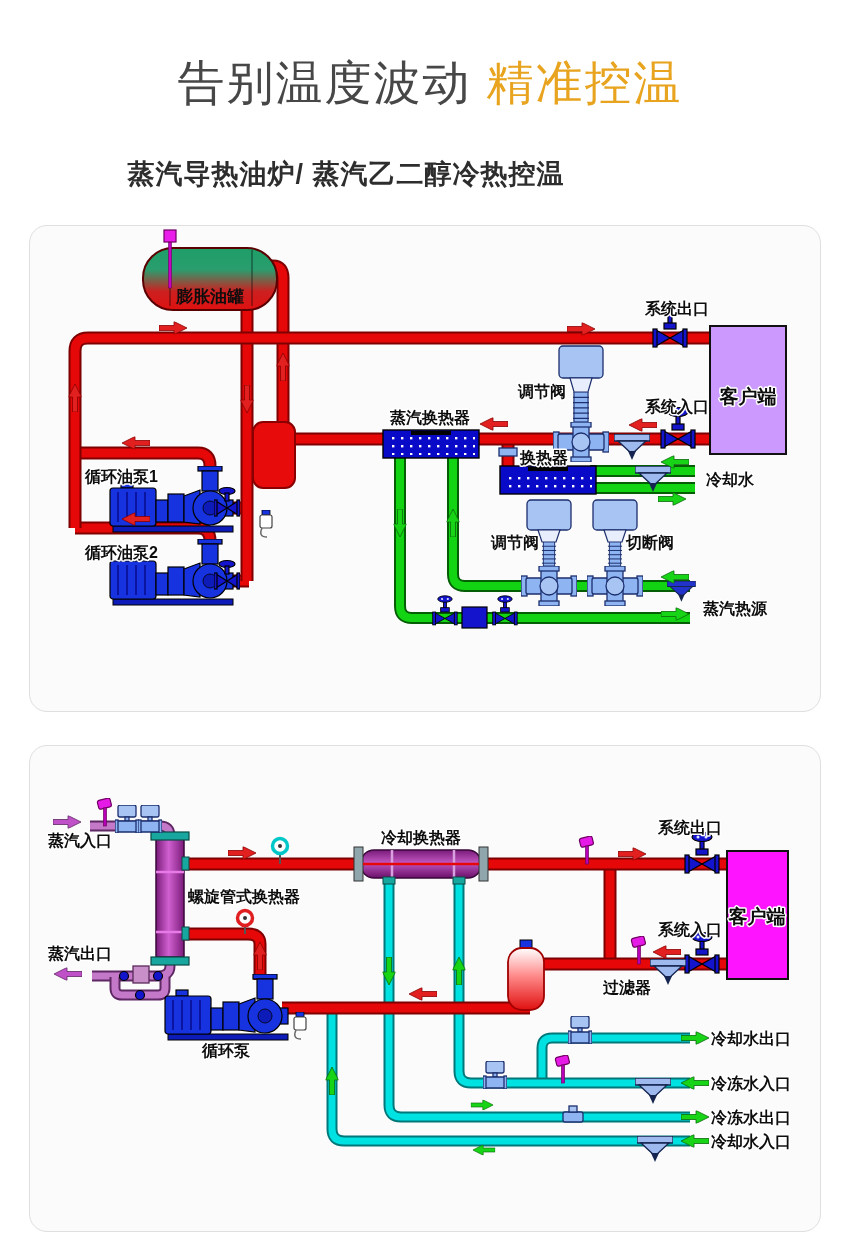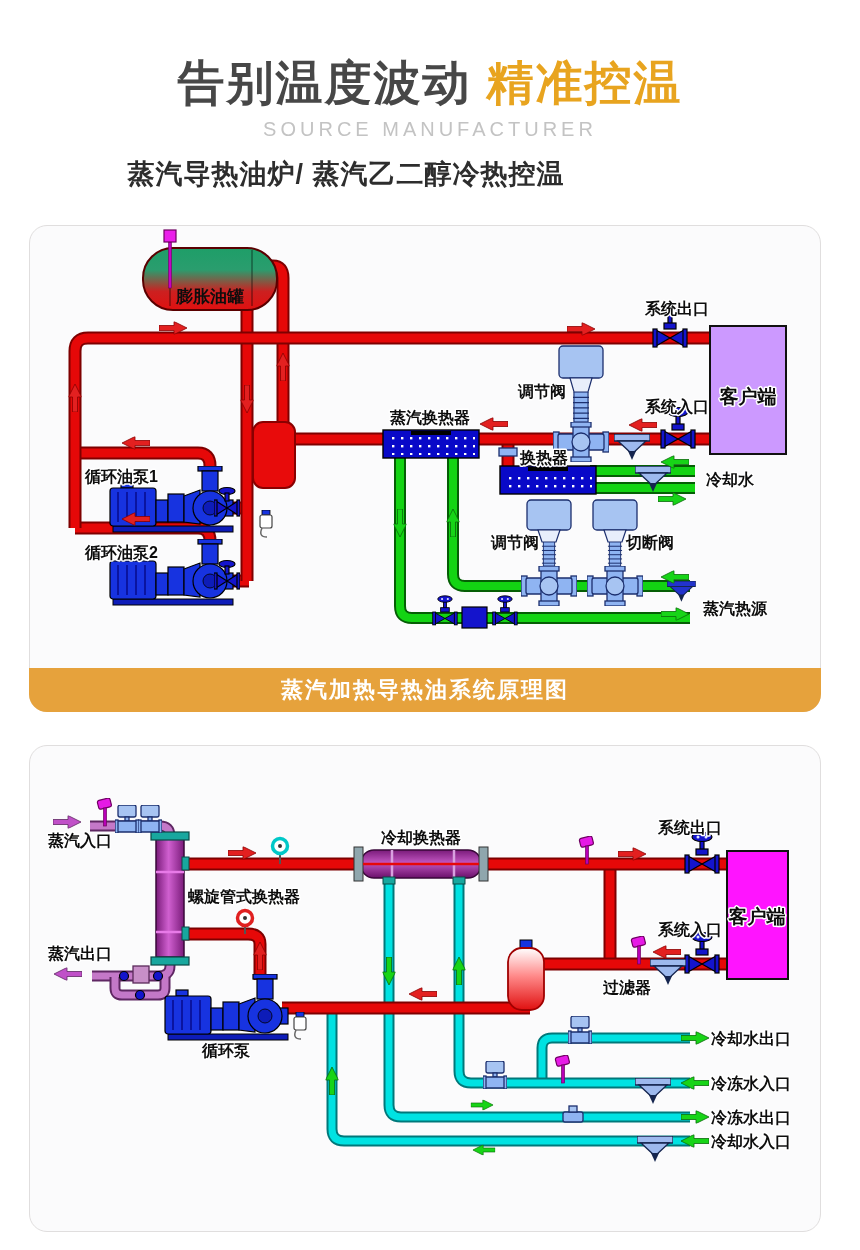--- a/index.html
+++ b/index.html
@@ -1,19 +1,19 @@
 <!DOCTYPE html>
 <html><head>
 <meta charset="utf-8">
 <style>
   html,body{margin:0;padding:0;background:#fff;}
   #page{position:relative;width:860px;height:1250px;background:#fff;overflow:hidden;
         font-family:"Liberation Sans",sans-serif;}
   .title{position:absolute;top:52px;left:0;width:860px;text-align:center;
-         font-size:47px;font-weight:bold;letter-spacing:2px;color:#474747;white-space:nowrap;}
+         font-size:47px;font-weight:normal;letter-spacing:2px;color:#474747;white-space:nowrap;}
   .title .accent{color:#E8A41F;}
   .sub-en{position:absolute;top:118px;left:0;width:860px;text-align:center;
           font-size:20px;color:#c3c3c3;letter-spacing:4px;}
   .sub-cn{position:absolute;top:156px;left:0;width:692px;text-align:center;
           font-size:27px;font-weight:bold;color:#2d2d2d;letter-spacing:1px;}
   .panel{position:absolute;left:29px;width:790px;height:485px;background:#fbfbfc;
          border:1px solid #e0dede;border-radius:18px;}
   #panel1{top:225px;} #panel2{top:745px;}
   .caption{position:absolute;left:-1px;right:-1px;bottom:-1px;height:44px;background:#E6A23C;
            border-radius:0 0 18px 18px;color:#fff;font-size:22px;font-weight:bold;
@@ -42,21 +42,20 @@
   .lblue2{fill:#8FB4F2;stroke:#1c2f6e;stroke-width:1.3;}
   .f-light{color:#9DB9EE;} .f-dark{color:#2233CC;}
   .gz-teal{color:#00C8C8;} .gz-red{color:#E02020;}
 </style>
 </head>
 <body>
 
 <div id="page">
 
   <div class="title"><span>告别温度波动</span> <span class="accent">精准控温</span></div>
-  <div class="sub-en">SOURCE MANUFACTURER</div>
   <div class="sub-cn">蒸汽导热油炉/ 蒸汽乙二醇冷热控温</div>
 
   <svg width="0" height="0" style="position:absolute">
     <defs>
       <symbol id="arr" viewBox="0 0 28 13">
           <path d="M0,4 H15 V0 L28,6.5 L15,13 V9 H0 Z"></path>
         </symbol>
       <symbol id="gvalve" viewBox="0 0 36 44">
         <rect x="16" y="9" width="4" height="12" class="blue-dk"></rect>
         <ellipse cx="18" cy="7" rx="10" ry="4.5" class="blue-dk"></ellipse>
@@ -313,21 +312,20 @@
       <text class="lbl" x="536" y="171" text-anchor="end">调节阀</text>
       <text class="lbl" x="514" y="237" text-anchor="middle">换热器</text>
       <text class="lbl" x="647" y="88" text-anchor="middle">系统出口</text>
       <text class="lbl" x="647" y="186" text-anchor="middle">系统入口</text>
       <text class="lbl lbl-lg" x="718" y="177" text-anchor="middle">客户端</text>
       <text class="lbl" x="700" y="259" text-anchor="middle">冷却水</text>
       <text class="lbl" x="485" y="322" text-anchor="middle">调节阀</text>
       <text class="lbl" x="620" y="322" text-anchor="middle">切断阀</text>
       <text class="lbl" x="673" y="388">蒸汽热源</text>
     </svg>
-    <div class="caption">蒸汽加热导热油系统原理图</div>
   </div>
 
   <div class="panel" id="panel2">
     <svg class="diagram" width="790" height="443" viewBox="0 0 790 443">
 
       <path class="p-cyan pipe-outline" d="M512,338 V302 Q512,292 522,292 H660"></path>
         <path class="pipe p-cyan" d="M512,338 V302 Q512,292 522,292 H660"></path>
       <path class="p-cyan pipe-outline" d="M302,266 V383 Q302,395 314,395 H660"></path>
         <path class="pipe p-cyan" d="M302,266 V383 Q302,395 314,395 H660"></path>
       <path class="p-cyan pipe-outline" d="M359,133 V359 Q359,371 371,371 H660"></path>

